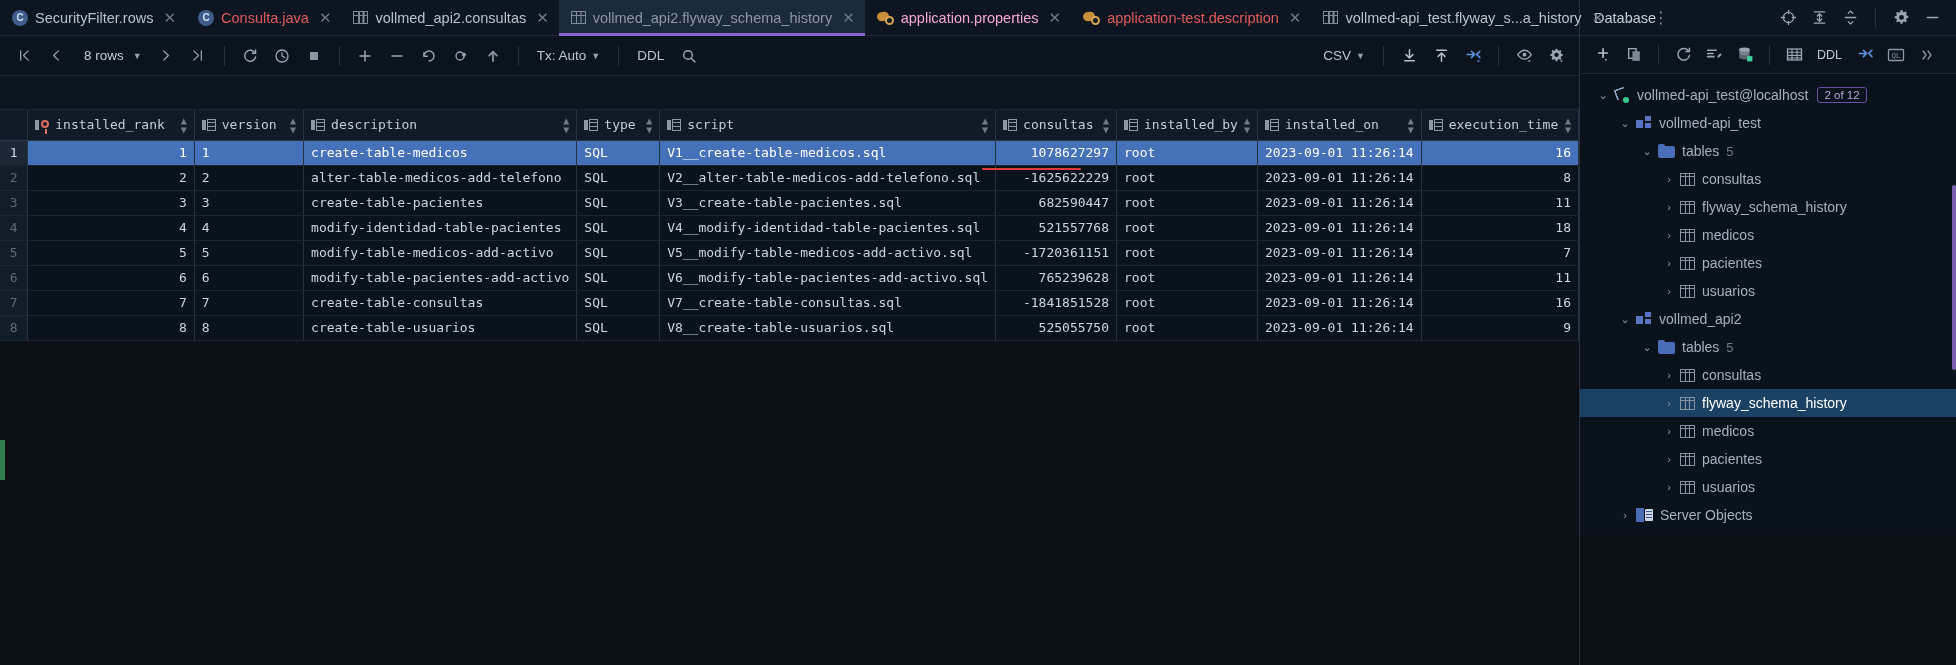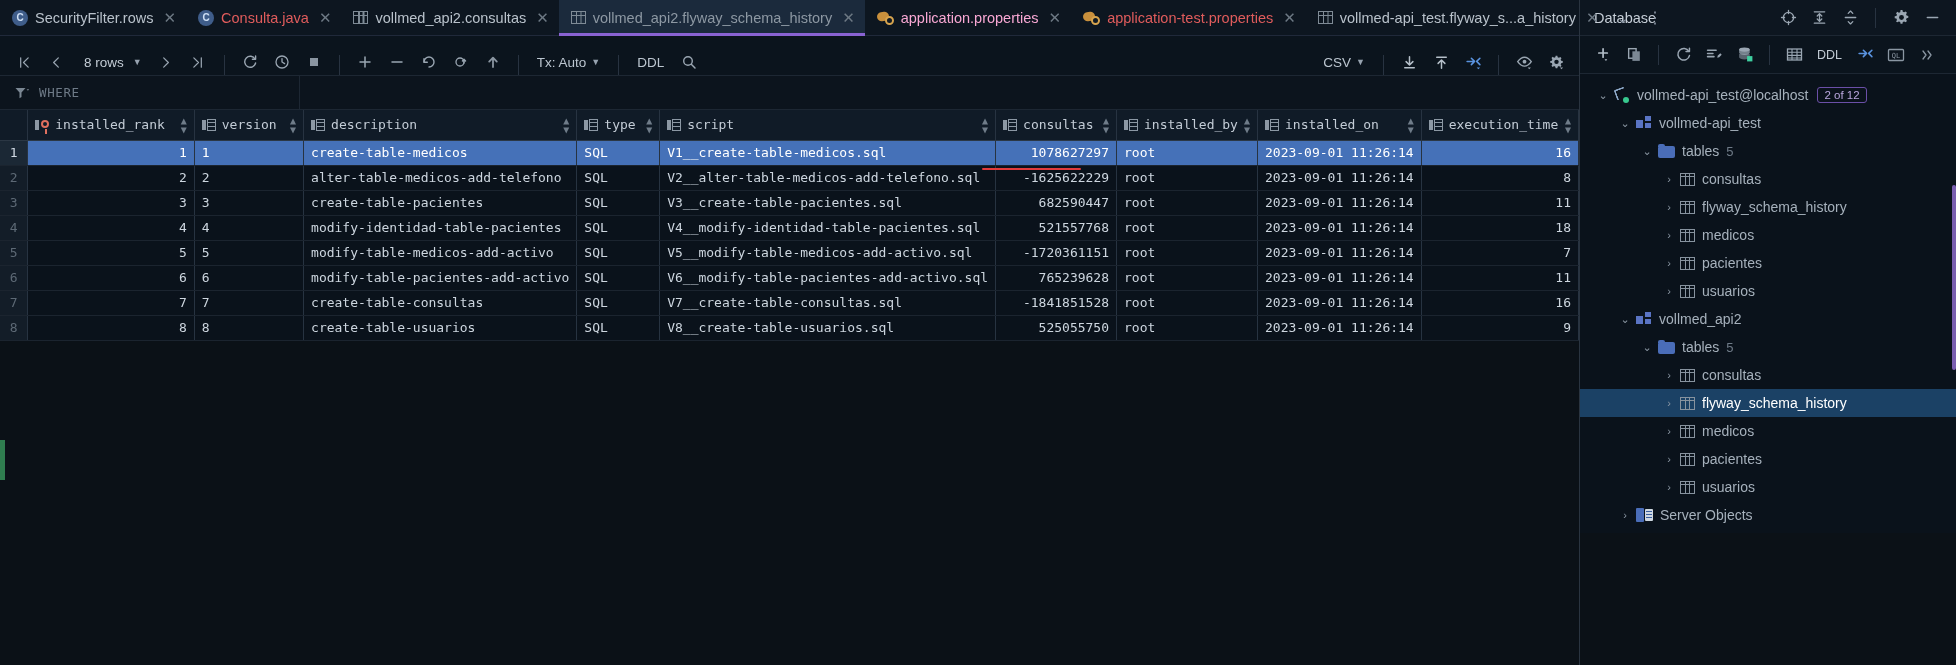--- a/index.html
+++ b/index.html
@@ -55,21 +55,21 @@
   .prop-ico .gearc{
     position:absolute; right:0; bottom:0; width:9px;height:9px;border-radius:50%;
     border:2px solid #d7a44e; background:#101a24;
   }
   .tabbar-right { margin-left:auto; display:flex; align-items:center; gap:4px; padding-right:10px; color:#8792a0; }
   .tabbar-right .chev { font-size:15px; padding:4px 8px; }
   .tabbar-right .dots { font-size:16px; padding:4px 6px; letter-spacing:0; }
 
   
   .toolbar {
-    height:40px; min-height:40px; display:flex; align-items:flex-end;
+    height:40px; min-height:40px; display:flex; align-items:center;
     background:#0b141d; border-bottom:1px solid #1d2733; padding:0 8px; gap:2px;
   }
   .tb { width:30px;height:26px; display:flex;align-items:center;justify-content:center;
         color:#d946ef; font-size:15px; border-radius:4px; }
   .tb.blue { color:#5a93e0; }
   .tb-sep { width:1px;height:20px;background:#283341;margin:0 8px; }
   .tb-text { font-size:13.5px; color:#bcc6d0; display:flex;align-items:center;gap:5px;padding:0 8px;height:26px; }
   .caret { font-size:9px; color:#97a3b0; }
   .rows-label { font-size:13.5px; color:#c3ccd5; padding:0 4px; }
   .tb-spacer { flex:1; }
@@ -195,21 +195,21 @@
             <span class="gearc"></span>
           </span>
           <span class="tlabel">application.properties</span>
           <span class="xbtn">✕</span>
         </div>
         <div class="tab red">
           <span class="ico prop-ico">
             <span class="leaf"></span>
             <span class="gearc"></span>
           </span>
-          <span class="tlabel">application-test.properties</span>
+          <span class="tlabel">application-test.description</span>
           <span class="xbtn">✕</span>
         </div>
         <div class="tab">
           <span class="ico grid-ico"></span>
           <span class="tlabel">vollmed-api_test.flyway_s...a_history</span>
           <span class="xbtn">✕</span>
         </div>
         <div class="tabbar-right">
           <span class="chev">⌄</span>
           <span class="dots">⋮</span>
@@ -348,27 +348,20 @@
       <div class="tb">
         <svg class="i" width="17" height="17" viewBox="0 0 16 16">
             <path d="M7.2 1.6h1.6l.3 1.5 1.2.5 1.3-.8 1.1 1.1-.8 1.3.5 1.2 1.5.3v1.6l-1.5.3-.5 1.2.8 1.3-1.1 1.1-1.3-.8-1.2.5-.3 1.5H7.2l-.3-1.5-1.2-.5-1.3.8L3.3 11l.8-1.3-.5-1.2-1.5-.3V6.6l1.5-.3.5-1.2-.8-1.3 1.1-1.1 1.3.8 1.2-.5z" fill="#9aa6b2"></path>
             <circle cx="8" cy="7.4" r="2.1" fill="#0b141d"></circle>
             <path d="M11.2 12.7l1.5 1.7 1.5-1.7z" fill="#9aa6b2"></path>
           </svg>
       </div>
     </div>
 
     <div class="filterbar">
-      <div class="fcell where">
-        <svg class="i" width="16" height="14" viewBox="0 0 16 14">
-            <path d="M1.5 2h10l-4 4.4V11l-2 1.2V6.4z" fill="#7b8793"></path>
-            <path d="M12.6 3.2l1.3 1.6 1.3-1.6z" fill="#7b8793"></path>
-          </svg>
-        <span>WHERE</span>
-      </div>
     </div>
 
     <div class="gridwrap">
       <div class="leftstripe"></div>
       <table class="rg" id="resultgrid">
           <thead>
             <tr>
               <th class="rownum"></th>
               <th style="width:178px">
                 <span class="hwrap">

